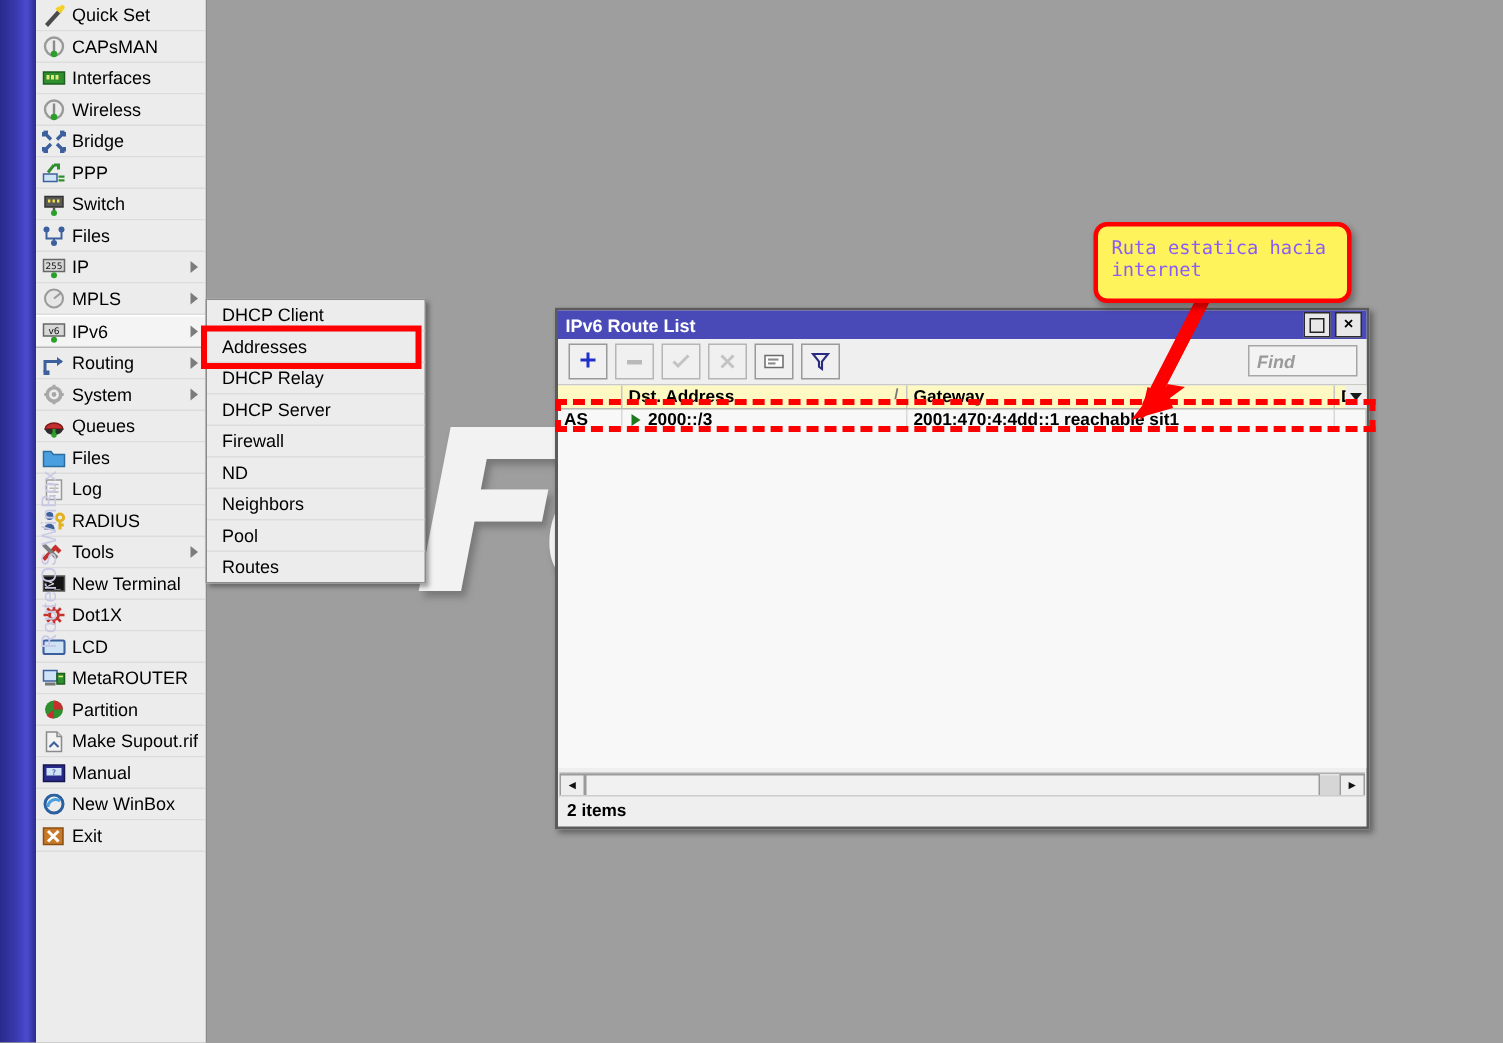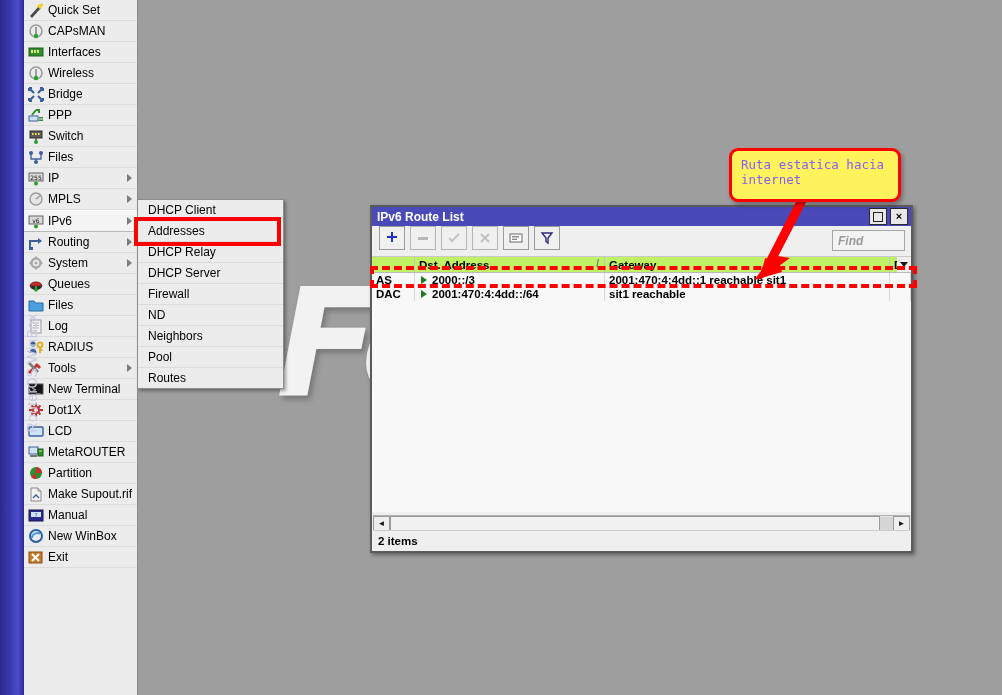--- a/index.html
+++ b/index.html
@@ -157,21 +157,21 @@
     border:1px solid #2b2b2b;
     display:flex;align-items:center;justify-content:center;
     font-size:11px;line-height:1;
     color:#000;
   }
   .tbtn .sq{width:8px;height:8px;border:1.5px solid #222;}
 
   #toolbar{
     height:30px;
     background:#efefef;
-    display:flex;align-items:flex-start;
+    display:flex;align-items:center;
     padding-left:7px;
     gap:5px;
     position:relative;
     border-bottom:1px solid #c9c9c9;
   }
   .tb-btn{
     width:24px;height:22px;
     background:#f0f0f0;
     border:1px solid #9a9a9a;
     display:flex;align-items:center;justify-content:center;
@@ -185,21 +185,21 @@
     display:flex;align-items:center;
     padding-left:5px;
     color:#9a9a9a;
     font-style:italic;
     font-size:12px;
   }
 
   #col-header{
     height:15px;
     display:flex;
-    background:#bef264;
+    background:#fef9c3;
     border-bottom:1px solid #b9b9b9;
     font-size:11.5px;
     position:relative;
   }
   .col{
     border-right:1px solid #c4c4c4;
     padding-left:4px;
     display:flex;align-items:center;
     overflow:hidden;
     white-space:nowrap;
@@ -709,29 +709,20 @@
         <div class="row">
           <span class="cell flagcell" style="width:38px">AS</span>
           <span class="cell" style="width:185px">
             <span class="arrow-ico"></span>
             <span>2000::/3</span>
           </span>
           <span class="cell" style="width:280px">2001:470:4:4dd::1 reachable sit1</span>
           <span class="cell" style="flex:1"></span>
           <span id="row-highlight"></span>
         </div>
-        <div class="row">
-          <span class="cell flagcell" style="width:38px">DAC</span>
-          <span class="cell" style="width:185px">
-            <span class="arrow-ico"></span>
-            <span>2001:470:4:4dd::/64</span>
-          </span>
-          <span class="cell" style="width:280px">sit1 reachable</span>
-          <span class="cell" style="flex:1"></span>
-        </div>
       </div>
   </div>
 
   <div id="hscroll">
     <div class="sc-btn">◄</div>
     <div id="sc-thumb"></div>
     <div id="sc-track"></div>
     <div class="sc-btn">►</div>
   </div>
 

